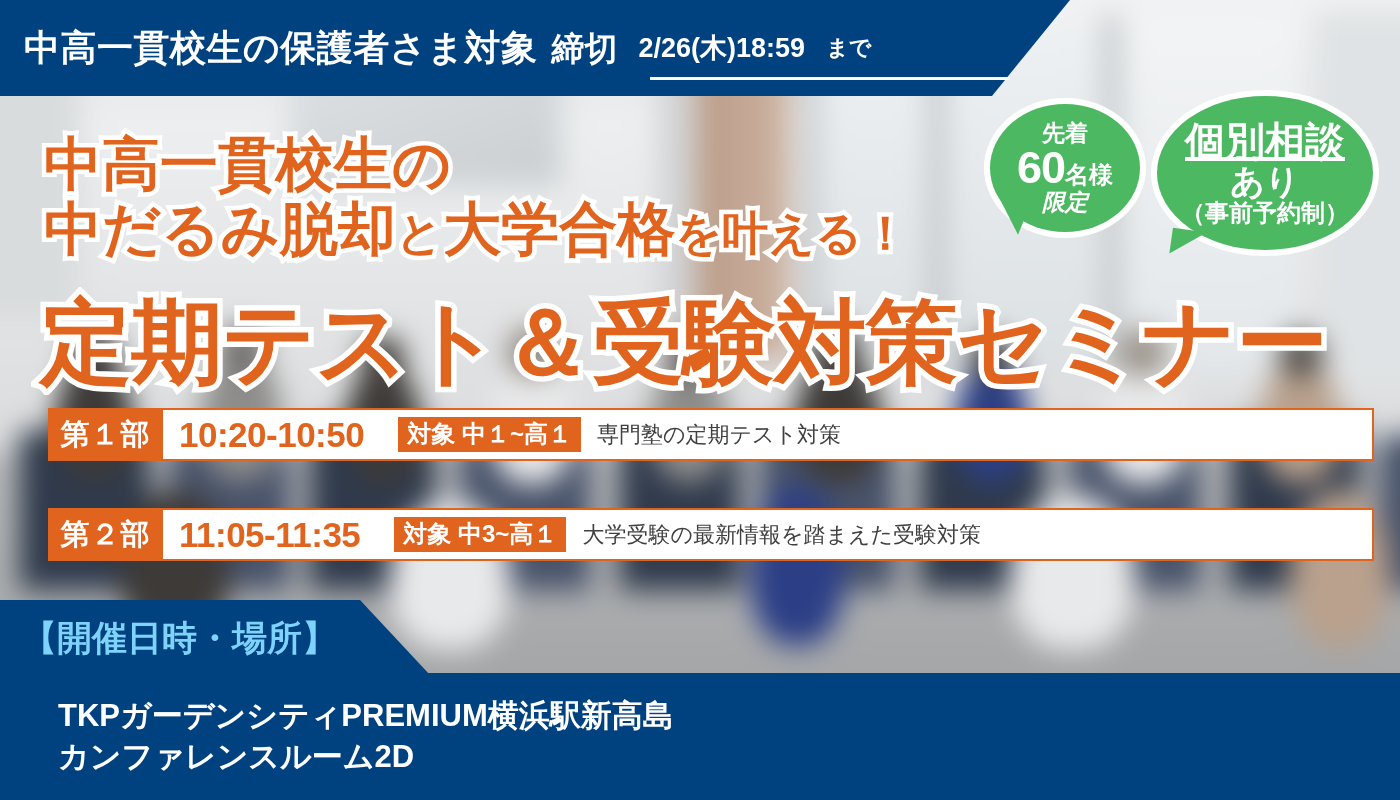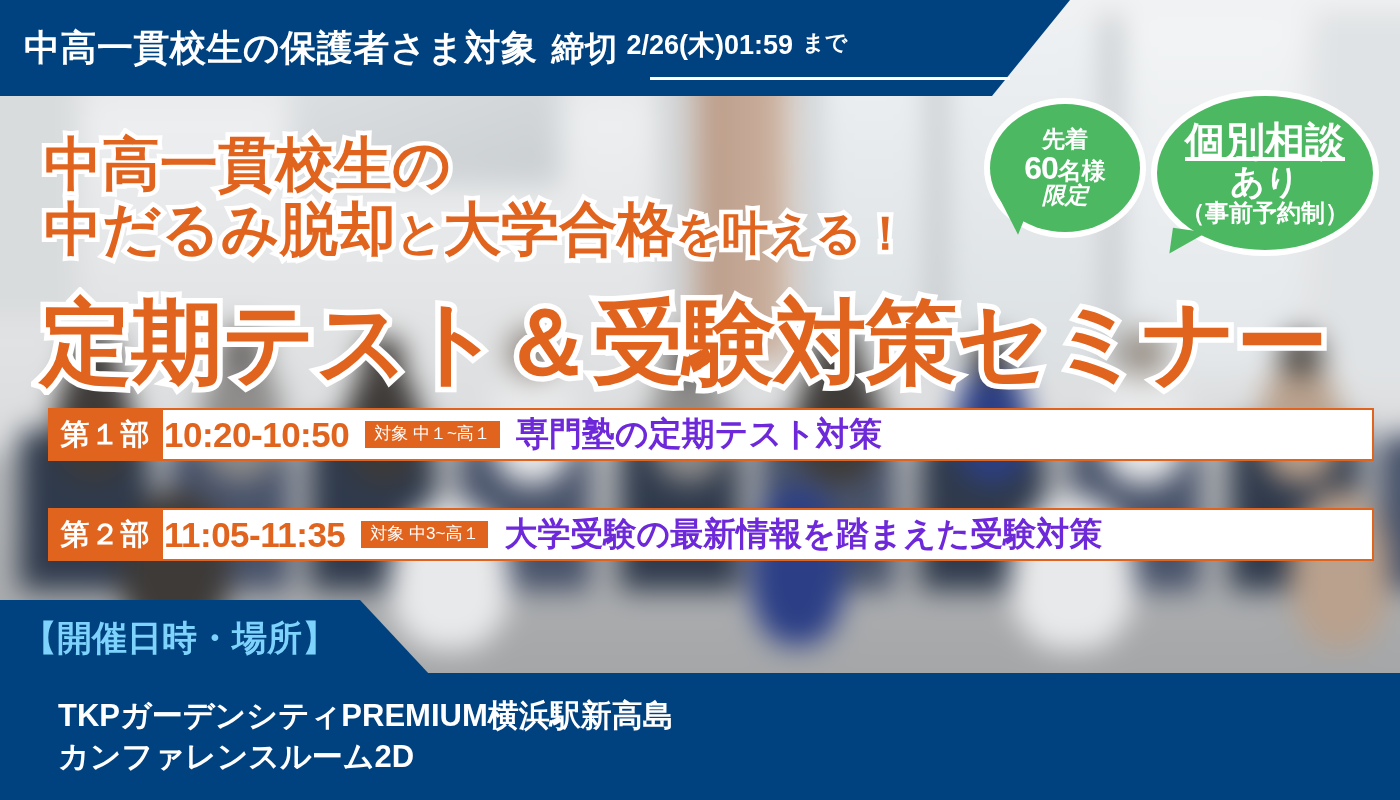--- a/index.html
+++ b/index.html
@@ -72,21 +72,21 @@
   }
   .header-inner{
     position:absolute;left:24px;top:0;height:96px;
     display:flex;align-items:center;gap:14px;
   }
   .hdr-main{
     color:#ffffff;font-weight:bold;font-size:36px;letter-spacing:.5px;
     white-space:nowrap;line-height:1;
   }
   .hdr-deadline{
-    display:flex;align-items:flex-start;gap:9px;white-space:nowrap;
+    display:flex;align-items:center;gap:21px;white-space:nowrap;
   }
   .hdr-dl-label{color:#fff;font-weight:bold;font-size:33px;line-height:1;}
   .hdr-dl-value{color:#fff;font-weight:bold;font-size:27px;line-height:1;}
   .hdr-dl-suffix{color:#fff;font-weight:bold;font-size:22px;line-height:1;}
   .hdr-underline{
     position:absolute;left:650px;top:77px;width:360px;height:3px;
     background:#ffffff;z-index:7;
   }
 
   
@@ -102,21 +102,21 @@
   #badge-seats{
     left:990px;top:104px;width:150px;height:128px;line-height:1.02;
   }
   #badge-seats .tail{
     left:4px;bottom:2px;
     border-width:0 30px 26px 0;border-color:transparent #4CB862 transparent transparent;
     transform:rotate(22deg);
   }
   .b-line1{font-size:23px;}
   .b-num-row{display:flex;align-items:baseline;justify-content:center;}
-  .b-num{font-size:32px;letter-spacing:-1px;text-align:right;}
+  .b-num{font-size:45px;letter-spacing:-1px;text-align:right;}
   .b-num-unit{font-size:24px;}
   .b-line3{font-size:23px;font-style:italic;}
   #badge-consult{
     left:1157px;top:96px;width:216px;height:154px;line-height:1.08;
   }
   #badge-consult .tail{
     left:14px;bottom:-6px;
     border-width:26px 34px 0 0;border-color:#4CB862 transparent transparent transparent;
     transform:rotate(8deg);
   }
@@ -147,31 +147,31 @@
   }
   #session-1{top:408px;}
   #session-2{top:508px;}
   .sess-part{
     width:115px;flex:0 0 115px;background:#E0641E;color:#ffffff;
     font-weight:bold;font-size:29px;display:flex;align-items:center;justify-content:center;
     letter-spacing:1px;
   }
   .sess-body{
     flex:1;background:#ffffff;border:2px solid #E0641E;border-left:none;
-    display:flex;align-items:center;padding-left:1px;gap:16px;
+    display:flex;align-items:center;padding-left:16px;gap:16px;
   }
   .sess-time{
     color:#E0641E;font-weight:bold;font-size:35px;letter-spacing:-.5px;white-space:nowrap;
   }
   .sess-target{
-    background:#E0641E;color:#ffffff;font-weight:normal;font-size:17px;
-    padding:4px 9px;white-space:nowrap;line-height:1.1;
+    background:#E0641E;color:#ffffff;font-weight:bold;font-size:24px;
+    padding:4px 9px;white-space:nowrap;line-height:1.1;margin-left:18px;
   }
   .sess-topic{
-    color:#6d28d9;font-weight:bold;font-size:33px;white-space:nowrap;
+    color:#404040;font-weight:normal;font-size:22px;white-space:nowrap;
   }
 
   
   .where-tab{
     position:absolute;left:0;top:600px;width:430px;height:75px;
     background:#004280;z-index:6;
     clip-path:polygon(0 0, 360px 0, 430px 75px, 0 75px);
   }
   .where-tab span{
     position:absolute;left:22px;top:50%;transform:translateY(-50%);
@@ -258,21 +258,21 @@
       <div class="person white" style="left:1050px;top:535px;width:125px;height:155px;"></div>
       <div class="person tan" style="left:1330px;top:530px;width:100px;height:158px;"></div>
     </div>
   </div>
 
   <div class="header-bar">
     <div class="header-inner">
       <div class="hdr-main">中高一貫校生の保護者さま対象</div>
       <div class="hdr-deadline">
         <span class="hdr-dl-label">締切</span>
-        <span class="hdr-dl-value">2/26(木)01:59</span>
+        <span class="hdr-dl-value">2/26(木)18:59</span>
         <span class="hdr-dl-suffix">まで</span>
       </div>
     </div>
   </div>
   <div class="hdr-underline"></div>
 
   <div class="badge" id="badge-seats">
     <span class="tail"></span>
     <div class="b-line1">先着</div>
     <div class="b-num-row">

